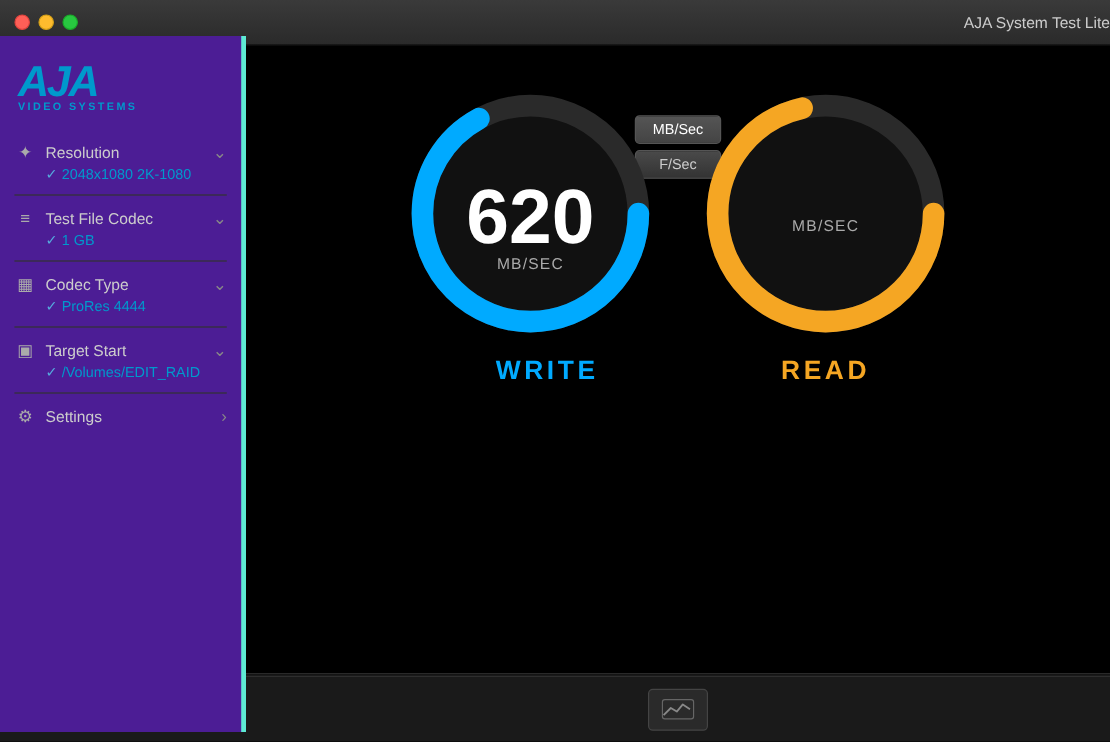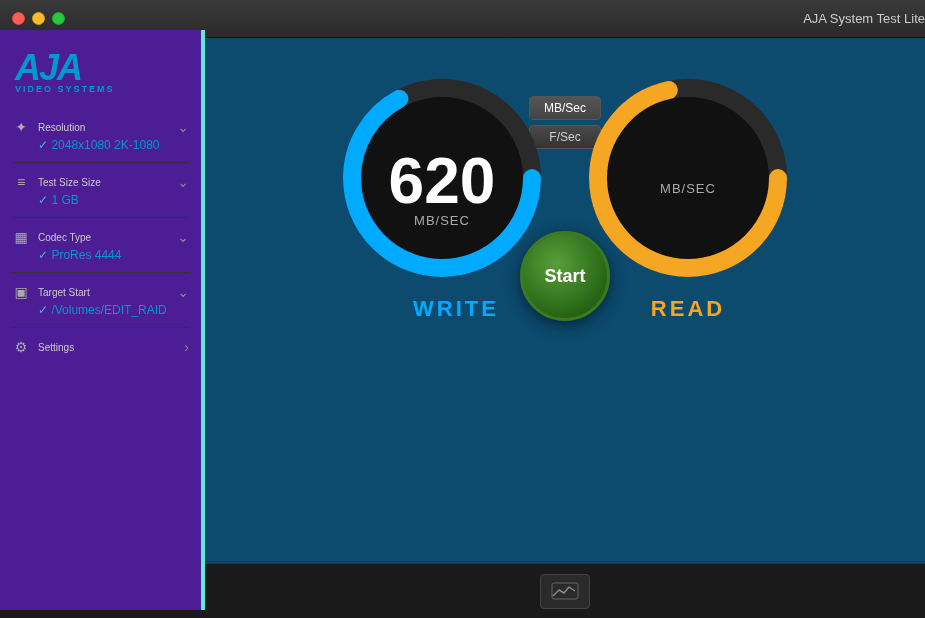--- a/index.html
+++ b/index.html
@@ -123,21 +123,21 @@
       width: 18px;
       height: 18px;
       display: flex;
       align-items: center;
       justify-content: center;
       color: #aaa;
       font-size: 14px;
     }
     .sidebar-label {
       color: #ccc;
-      font-size: 10px;
+      font-size: 13px;
     }
     .sidebar-chevron {
       color: #888;
       font-size: 14px;
     }
     .sidebar-value {
       color: #0099cc;
       font-size: 12px;
       padding-left: 26px;
       margin-top: 2px;
@@ -148,21 +148,21 @@
       margin: 4px 12px;
     }
 
     
     .main {
       position: absolute;
       left: 205px;
       top: 38px;
       right: 0;
       bottom: 0;
-      background: #0c4a6e;
+      background: #000000;
       display: flex;
       flex-direction: column;
       align-items: center;
     }
 
     
     .unit-toggle {
       position: absolute;
       top: 58px;
       left: 50%;
@@ -339,21 +339,21 @@
     <div class="sidebar-value">
       <span style="color:#5ad">✓ </span><span>2048x1080 2K-1080</span>
     </div>
   </div>
   <div class="sidebar-divider"></div>
 
   <div class="sidebar-item">
     <div class="sidebar-item-header">
       <div class="sidebar-item-left">
         <span class="sidebar-icon">≡</span>
-        <span class="sidebar-label">Test Size Size</span>
+        <span class="sidebar-label">Test File Codec</span>
       </div>
       <span class="sidebar-chevron">⌄</span>
     </div>
     <div class="sidebar-value">
       <span style="color:#5ad">✓ </span><span>1 GB</span>
     </div>
   </div>
   <div class="sidebar-divider"></div>
 
   <div class="sidebar-item">
@@ -433,21 +433,20 @@
           <circle cx="110" cy="110" r="90" fill="none" stroke="#f5a623" stroke-width="18" stroke-dasharray="545 566" stroke-dashoffset="141" stroke-linecap="round"></circle>
         </svg>
         <div class="gauge-center">
           <span class="gauge-unit-text">MB/SEC</span>
         </div>
       </div>
       <span class="gauge-label read">READ</span>
     </div>
   </div>
 
-  <button class="start-btn" style="position:absolute; top:193px; left:calc(50% - 45px); z-index:10;">Start</button>
 
   <div class="chart-lines">
     <div class="chart-line" style="top:0; left:0; right:0;"></div>
     <div class="chart-line" style="top:4px; left:0; right:0;"></div>
   </div>
   <div class="bottom-chart">
     <div class="chart-icon-btn">
       <svg width="28" height="18" viewBox="0 0 28 18">
         <polyline points="2,14 8,8 13,11 18,5 24,9" fill="none" stroke="#888" stroke-width="1.5" stroke-linejoin="round"></polyline>
         <rect x="1" y="1" width="26" height="16" rx="2" fill="none" stroke="#666" stroke-width="1"></rect>

